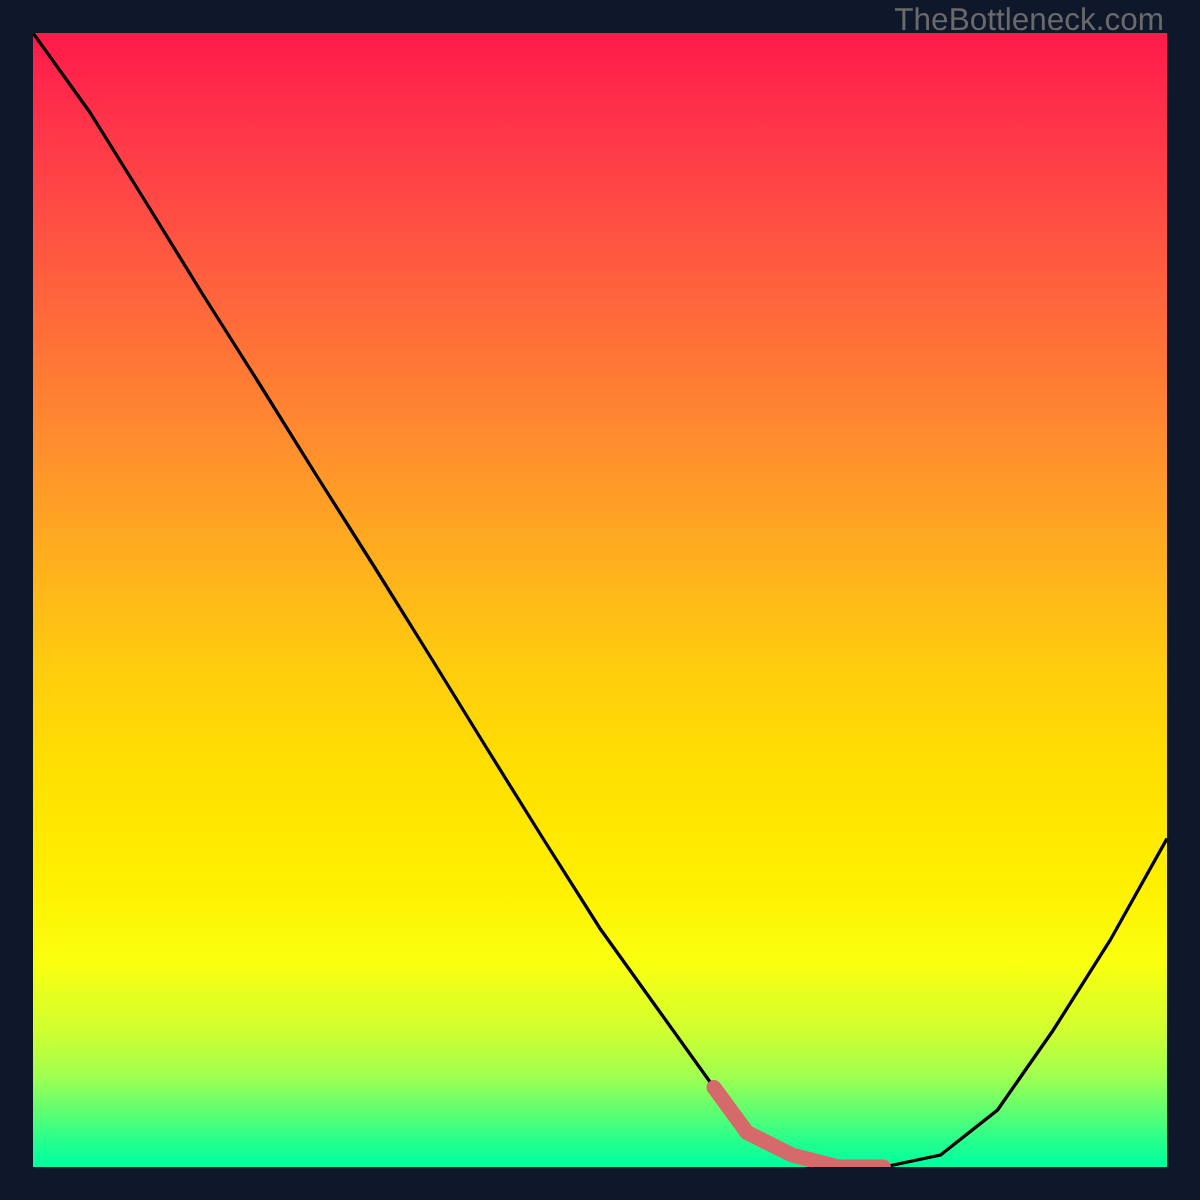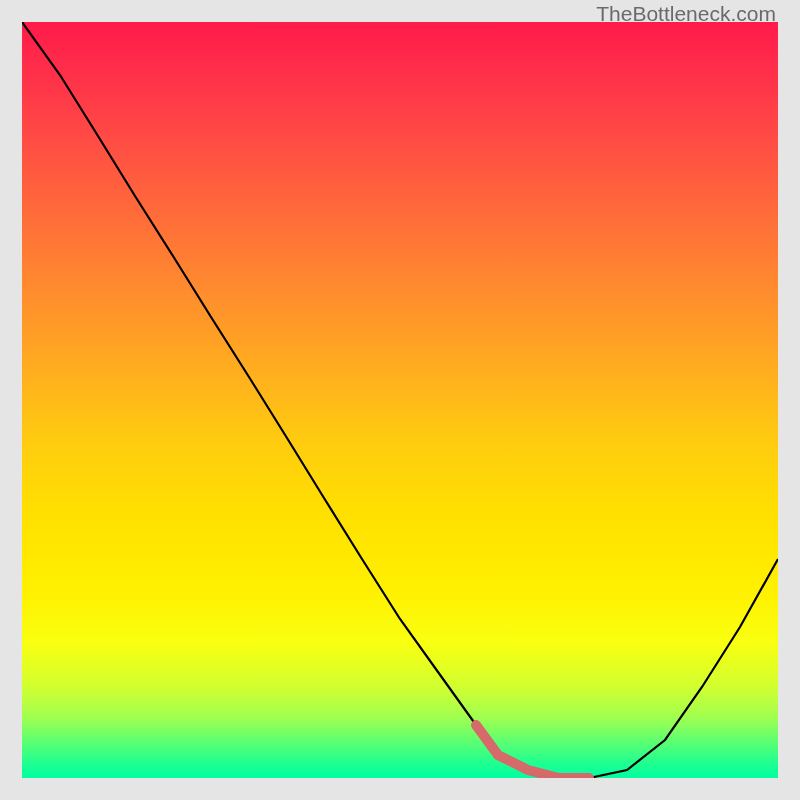--- a/index.html
+++ b/index.html
@@ -1,21 +1,21 @@
 <!DOCTYPE html>
 <html><head>
 <meta charset="utf-8">
 <style>
   * { margin: 0; padding: 0; box-sizing: border-box; }
   html, body { width: 800px; height: 800px; overflow: hidden; background: #000; }
   .chart-container {
     position: relative;
     width: 800px;
     height: 800px;
-    background: #e5e5e5;
+    background: #0f172a;
   }
   .plot-area {
     position: absolute;
     left: 22px;
     top: 22px;
     width: 756px;
     height: 756px;
     background: linear-gradient(to bottom,
       #ff1a4a 0%,
       #ff2a4a 5%,

